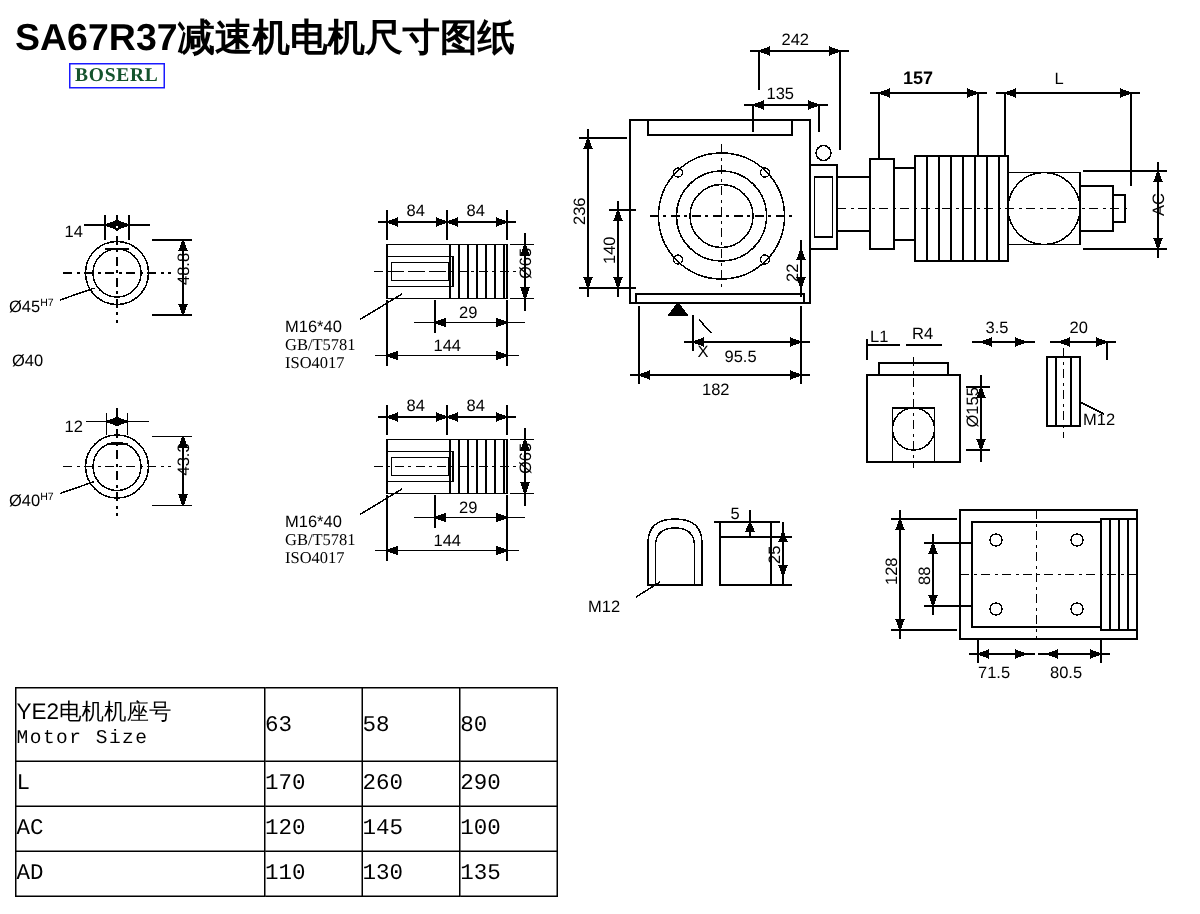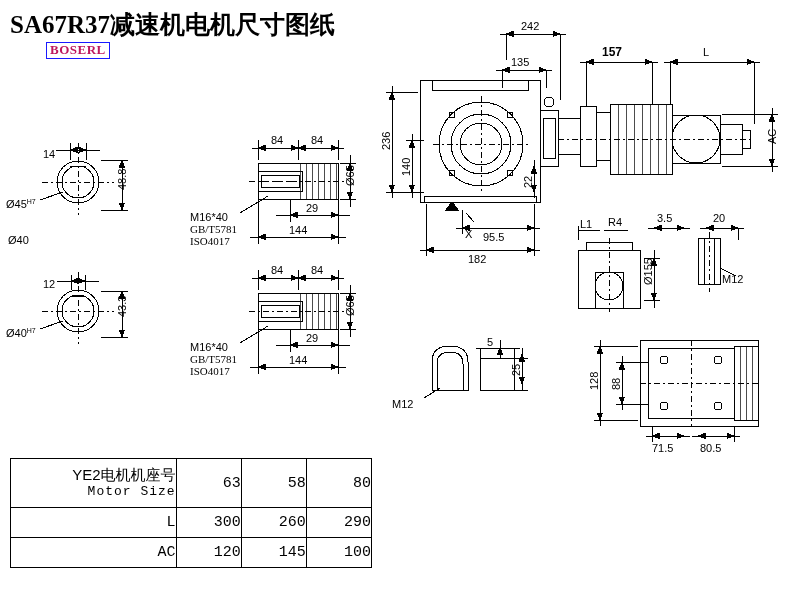--- a/index.html
+++ b/index.html
@@ -20,30 +20,30 @@
     left: 0; top: 0;
     width: 800px;
     height: 609px;
   }
   .title {
     position: absolute;
     left: 10px;
     top: 8px;
     font-size: 25px;
     font-weight: bold;
-    font-family: Liberation Serif, serif;
+    font-family: Liberation Sans, sans-serif;
     letter-spacing: 0px;
     white-space: nowrap;
   }
   .logo {
     position: absolute;
     left: 46px;
     top: 42px;
     border: 1px solid #1a1aff;
-    color: #be185d;
+    color: #14532d;
     font-family: "Liberation Serif", serif;
     font-size: 13px;
     font-weight: bold;
     padding: 0px 3px 1px 3px;
     line-height: 14px;
     letter-spacing: 0.5px;
   }
   svg.draw {
     position: absolute;
     left: 0; top: 0;
@@ -56,21 +56,21 @@
     position: absolute;
     left: 10px;
     top: 458px;
     width: 362px;
     border-collapse: collapse;
     font-family: "Liberation Mono", monospace;
     font-size: 15px;
   }
   .spec-table td {
     border: 1px solid #000;
-    text-align: right;
+    text-align: left;
     height: 25px;
     padding: 0;
   }
   .spec-table td.hdr {
     width: 200px;
     line-height: 17px;
     padding: 2px 0;
   }
   .spec-table td.hdr .cn {
     font-family: "Liberation Sans", sans-serif;
@@ -498,26 +498,32 @@
         <td class="hdr">
           <div class="cn">YE2电机机座号</div>
           <div class="en">Motor Size</div>
         </td>
         <td class="val">63</td>
         <td class="val">58</td>
         <td class="val">80</td>
       </tr>
       <tr>
         <td class="hdr">L</td>
-        <td class="val">300</td>
+        <td class="val">170</td>
         <td class="val">260</td>
         <td class="val">290</td>
       </tr>
       <tr>
         <td class="hdr">AC</td>
         <td class="val">120</td>
         <td class="val">145</td>
         <td class="val">100</td>
       </tr>
+      <tr>
+        <td class="hdr">AD</td>
+        <td class="val">110</td>
+        <td class="val">130</td>
+        <td class="val">135</td>
+      </tr>
     </tbody>
   </table>
 
 </div>
 
 </body></html>

